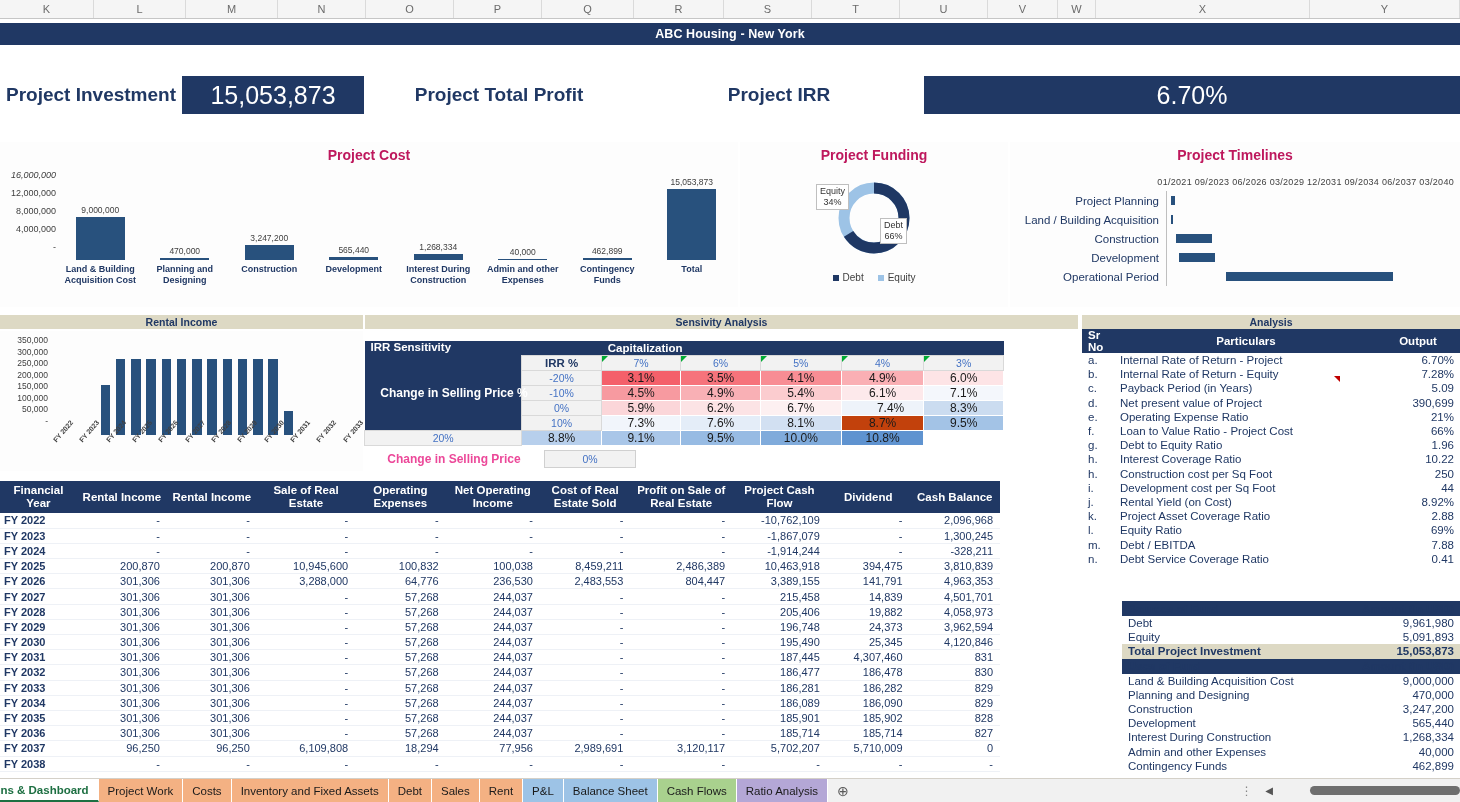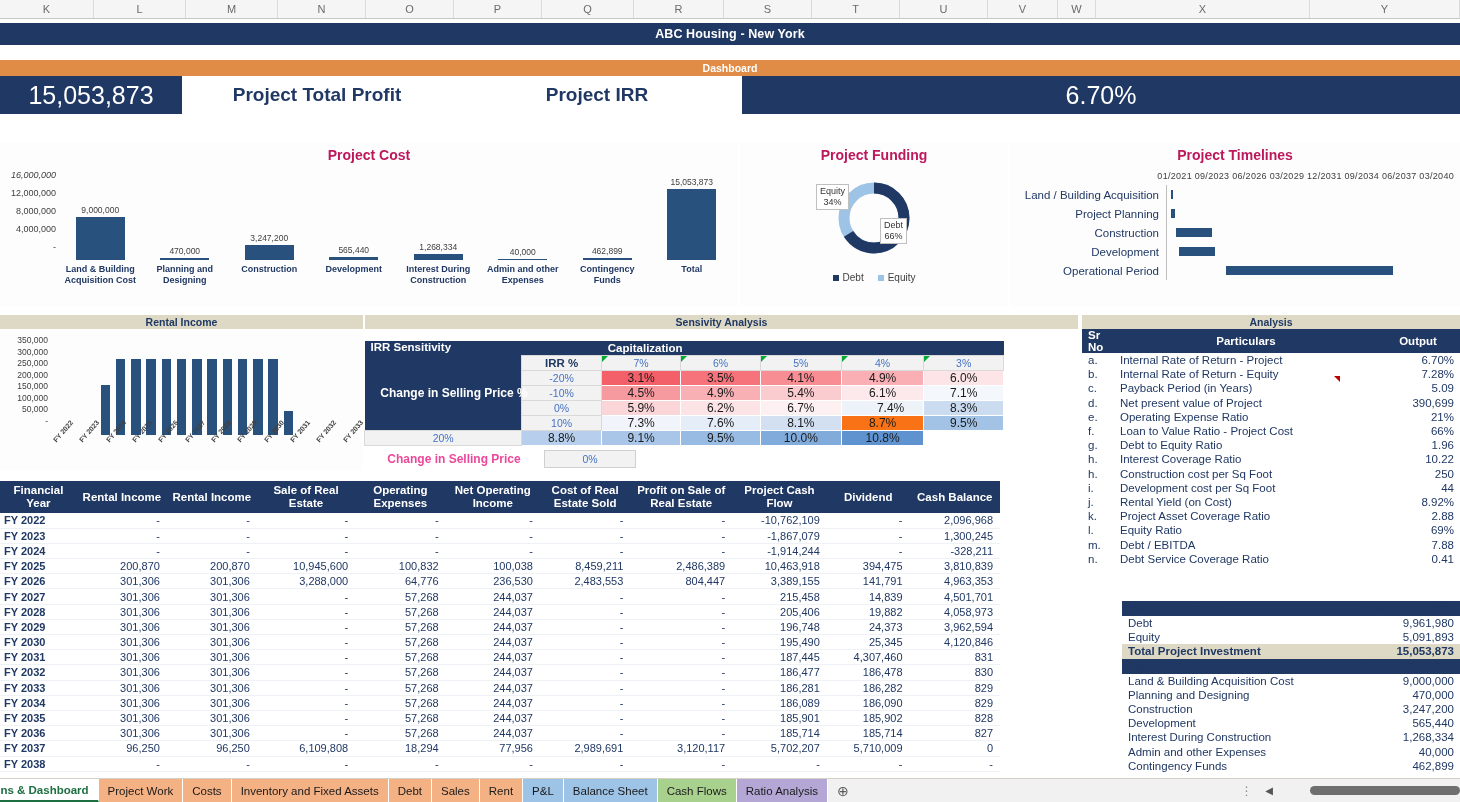--- a/index.html
+++ b/index.html
@@ -222,25 +222,23 @@
       <div style="width: 70px;">V</div>
       <div style="width: 38px;">W</div>
       <div style="width: 214px;">X</div>
       <div style="width: 150px;">Y</div>
     </div>
 
   <div class="navy-bar" style="position:absolute;left:0;top:23px;width:1460px;height:22px;">
     <span>ABC Housing - New York</span>
   </div>
 
-  <div class="orange-bar" style="position:absolute;left:0;top:60px;width:1460px;height:16px;">
-    <span>Dashboard</span>
-  </div>
 
   <div style="position:absolute;left:0;top:76px;width:1460px;height:38px;display:flex;">
+    <div class="kpi-label" style="width:182px;">Project Investment</div>
     <div class="kpi-value" style="width:182px;">15,053,873</div>
     <div class="kpi-label" style="width:270px;">Project Total Profit</div>
     <div class="kpi-label" style="width:290px;">Project IRR</div>
     <div class="kpi-value" style="flex:1;">6.70%</div>
   </div>
 
 
   <div class="card" style="left:0;top:142px;width:738px;height:165px;">
     <div class="chart-title" style="margin-top:5px;">Project Cost</div>
     <div class="pc-plot" id="pc-plot" style="position:absolute;left:0;top:28px;width:738px;height:90px;">
@@ -320,32 +318,32 @@
         <span class="lg-item">
           <i class="lg-sq" style="background:#9dc3e6;"></i>
           <span>Equity</span>
         </span>
       </div>
     </div>
   </div>
 
   <div class="card" style="left:1010px;top:142px;width:450px;height:165px;">
     <div class="chart-title" style="margin-top:5px;">Project Timelines</div>
-    <div class="tl-dates" id="tl-dates" style="margin-top:8px;padding-right:6px;">01/2021 09/2023 06/2026 03/2029 12/2031 09/2034 06/2037 03/2040</div>
+    <div class="tl-dates" id="tl-dates" style="margin-top:14px;padding-right:6px;">01/2021 09/2023 06/2026 03/2029 12/2031 09/2034 06/2037 03/2040</div>
     <div id="tl-rows" style="margin-top:4px;">
+        <div class="tl-row">
+          <div class="tl-name">Project Planning</div>
+          <div class="tl-track">
+            <div class="tl-bar" style="left: 1.5%; width: 1.3%; background: rgb(40, 81, 125);"></div>
+          </div>
+        </div>
         <div class="tl-row">
           <div class="tl-name">Land / Building Acquisition</div>
           <div class="tl-track">
             <div class="tl-bar" style="left: 1.5%; width: 0.6%; background: rgb(40, 81, 125);"></div>
-          </div>
-        </div>
-        <div class="tl-row">
-          <div class="tl-name">Project Planning</div>
-          <div class="tl-track">
-            <div class="tl-bar" style="left: 1.5%; width: 1.3%; background: rgb(40, 81, 125);"></div>
           </div>
         </div>
         <div class="tl-row">
           <div class="tl-name">Construction</div>
           <div class="tl-track">
             <div class="tl-bar" style="left: 3%; width: 12.5%; background: rgb(40, 81, 125);"></div>
           </div>
         </div>
         <div class="tl-row">
           <div class="tl-name">Development</div>
@@ -505,21 +503,21 @@
             <td class="val" style="background:#fce3e5;">6.2%</td>
             <td class="val" style="background:#fdf0f1;">6.7%</td>
             <td class="val" style="background:#eef3fa;padding-left:16px;">7.4%</td>
             <td class="val" style="background:#cbdcf0;">8.3%</td>
           </tr>
           <tr>
             <td class="rowlbl">10%</td>
             <td class="val" style="background:#f1f5fb;">7.3%</td>
             <td class="val" style="background:#e4edf8;">7.6%</td>
             <td class="val" style="background:#d2e0f2;">8.1%</td>
-            <td class="val" style="background:#f97316;">8.7%</td>
+            <td class="val" style="background:#c2410c;">8.7%</td>
             <td class="val" style="background:#a3c3e6;">9.5%</td>
           </tr>
           <tr>
             <td class="rowlbl">20%</td>
             <td class="val" style="background:#b7cfec;">8.8%</td>
             <td class="val" style="background:#a9c6e8;">9.1%</td>
             <td class="val" style="background:#97bbe3;">9.5%</td>
             <td class="val" style="background:#80abdb;">10.0%</td>
             <td class="val" style="background:#5f93d0;">10.8%</td>
           </tr>

